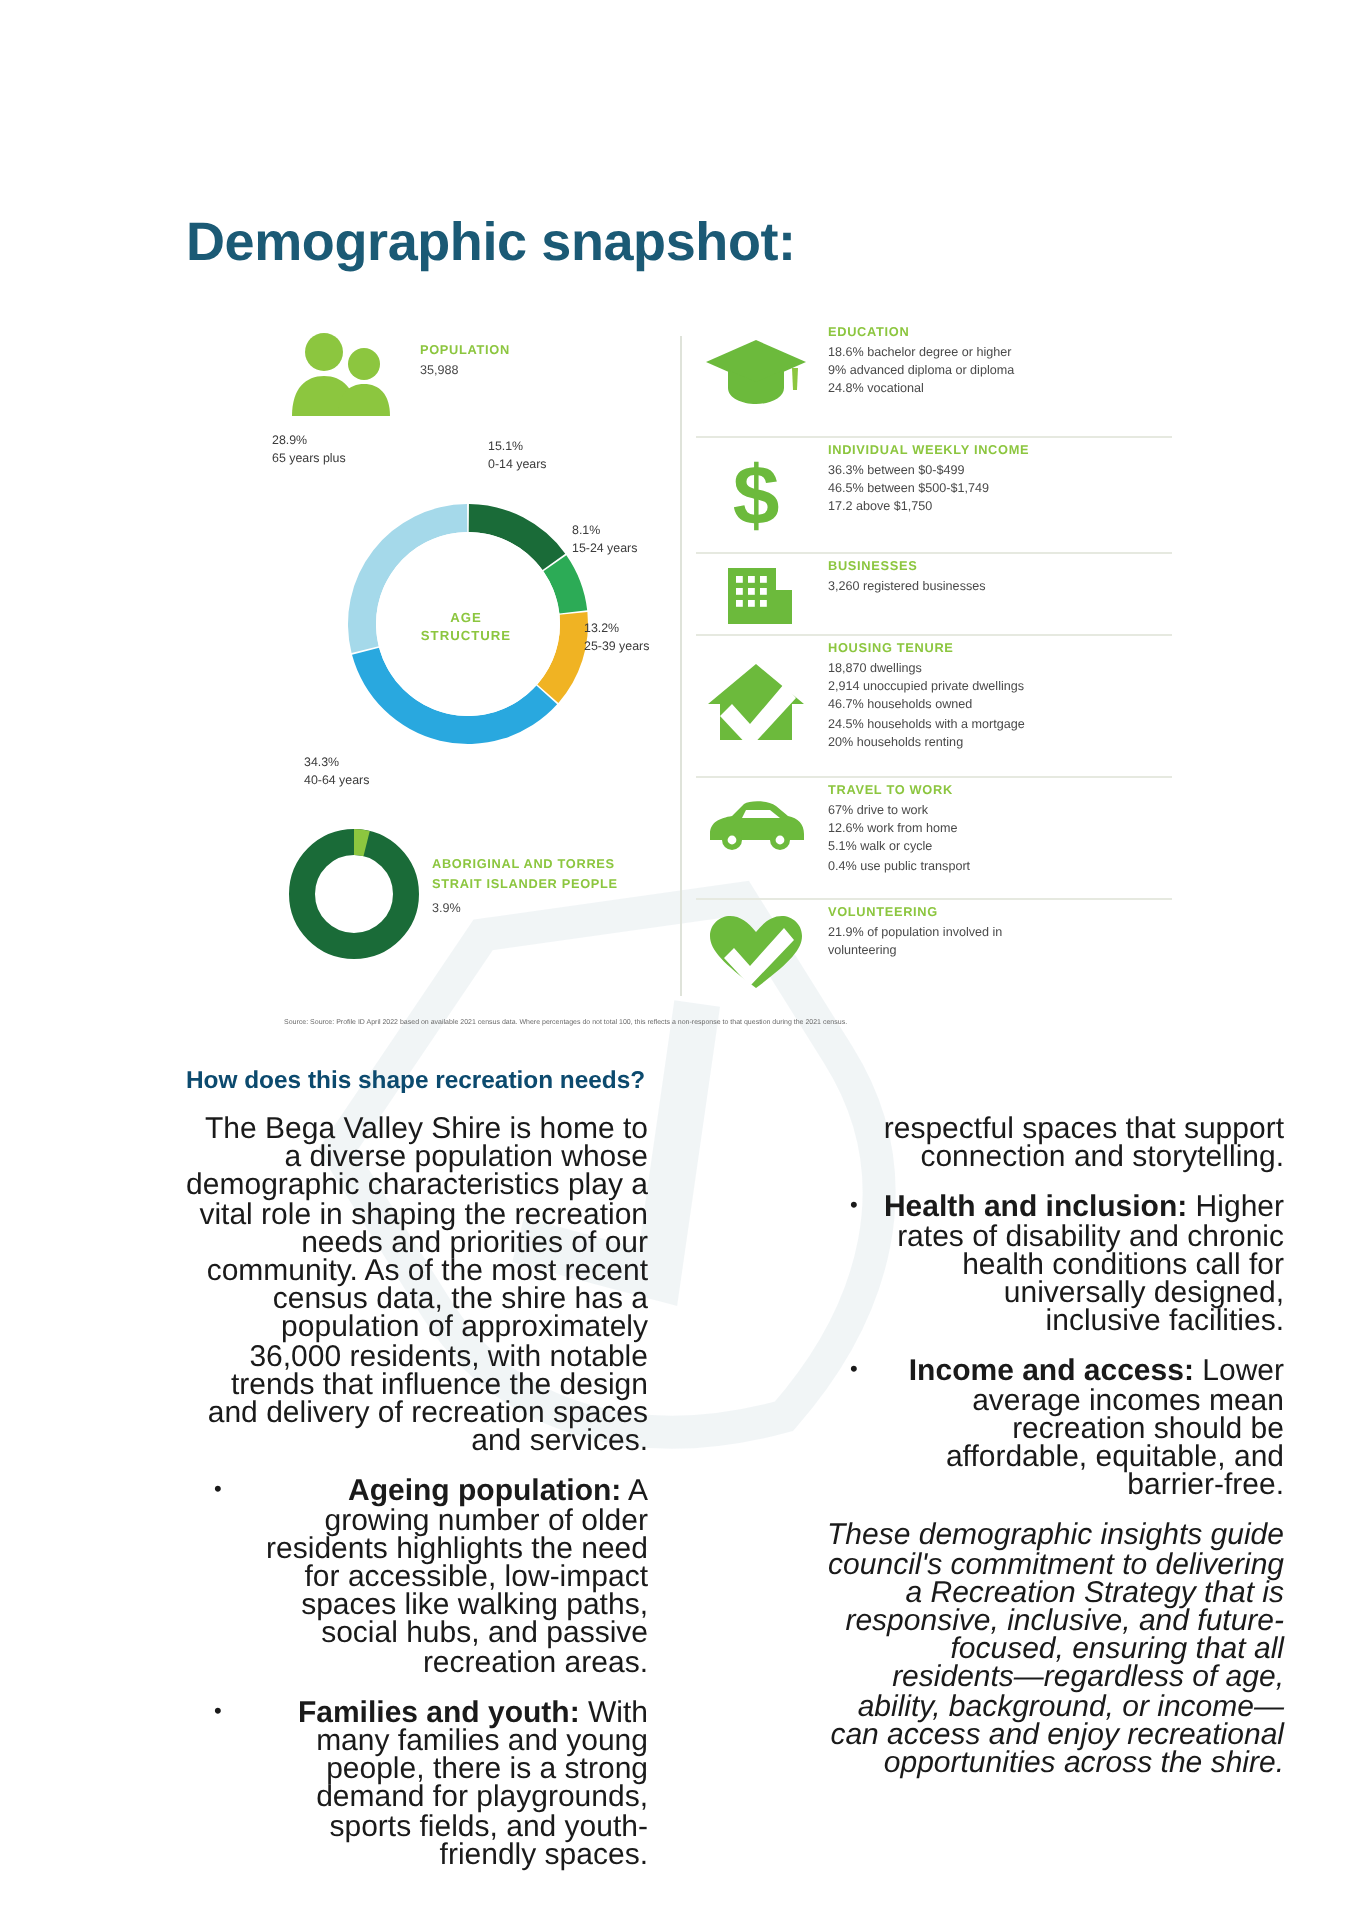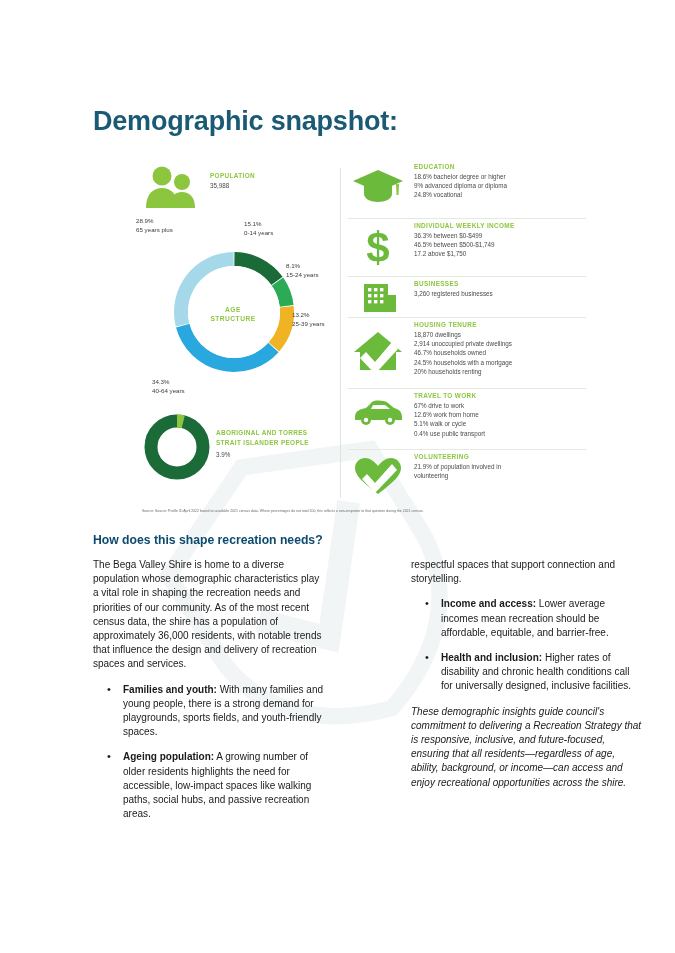--- a/index.html
+++ b/index.html
@@ -124,23 +124,24 @@
   }
   .cols {
     position: absolute;
     left: 93px; top: 558px;
     width: 492px;
   }
   .col {
     position: absolute;
     top: 0;
     width: 231px;
-    font-size: 10px;
+    font-size: 15px;
     line-height: 14.2px;
     color: #1a1a1a;
+    text-align: right;
   }
   .col.left { left: 0; }
   .col.right { left: 318px; }
   .col p { margin: 0 0 11px 0; }
   ul.bul {
     margin: 0 0 0 0;
     padding: 0 0 0 30px;
     list-style: none;
   }
   ul.bul li {
@@ -380,36 +381,36 @@
   <div class="source-note">Source: Source: Profile ID April 2022 based on available 2021 census data. Where percentages do not total 100, this reflects a non-response to that question during the 2021 census.</div>
 
   <div class="sec-heading">How does this shape recreation needs?</div>
 
   <div class="cols">
 
     <div class="col left">
       <p>The Bega Valley Shire is home to a diverse population whose demographic characteristics play a vital role in shaping the recreation needs and priorities of our community. As of the most recent census data, the shire has a population of approximately 36,000 residents, with notable trends that influence the design and delivery of recreation spaces and services.</p>
       <ul class="bul">
         <li>
-          <b>Families and youth:</b><span> With many families and young people, there is a strong demand for playgrounds, sports fields, and youth-friendly spaces.</span>
+          <b>Ageing population:</b><span> A growing number of older residents highlights the need for accessible, low-impact spaces like walking paths, social hubs, and passive recreation areas.</span>
         </li>
         <li>
-          <b>Ageing population:</b><span> A growing number of older residents highlights the need for accessible, low-impact spaces like walking paths, social hubs, and passive recreation areas.</span>
+          <b>Families and youth:</b><span> With many families and young people, there is a strong demand for playgrounds, sports fields, and youth-friendly spaces.</span>
         </li>
       </ul>
     </div>
 
     <div class="col right">
       <p>respectful spaces that support connection and storytelling.</p>
       <ul class="bul">
         <li>
-          <b>Income and access:</b><span> Lower average incomes mean recreation should be affordable, equitable, and barrier-free.</span>
+          <b>Health and inclusion:</b><span> Higher rates of disability and chronic health conditions call for universally designed, inclusive facilities.</span>
         </li>
         <li>
-          <b>Health and inclusion:</b><span> Higher rates of disability and chronic health conditions call for universally designed, inclusive facilities.</span>
+          <b>Income and access:</b><span> Lower average incomes mean recreation should be affordable, equitable, and barrier-free.</span>
         </li>
       </ul>
       <p class="closing">These demographic insights guide council's commitment to delivering a Recreation Strategy that is responsive, inclusive, and future-focused, ensuring that all residents—regardless of age, ability, background, or income—can access and enjoy recreational opportunities across the shire.</p>
     </div>
 
   </div>
 
 
 </div>
 

